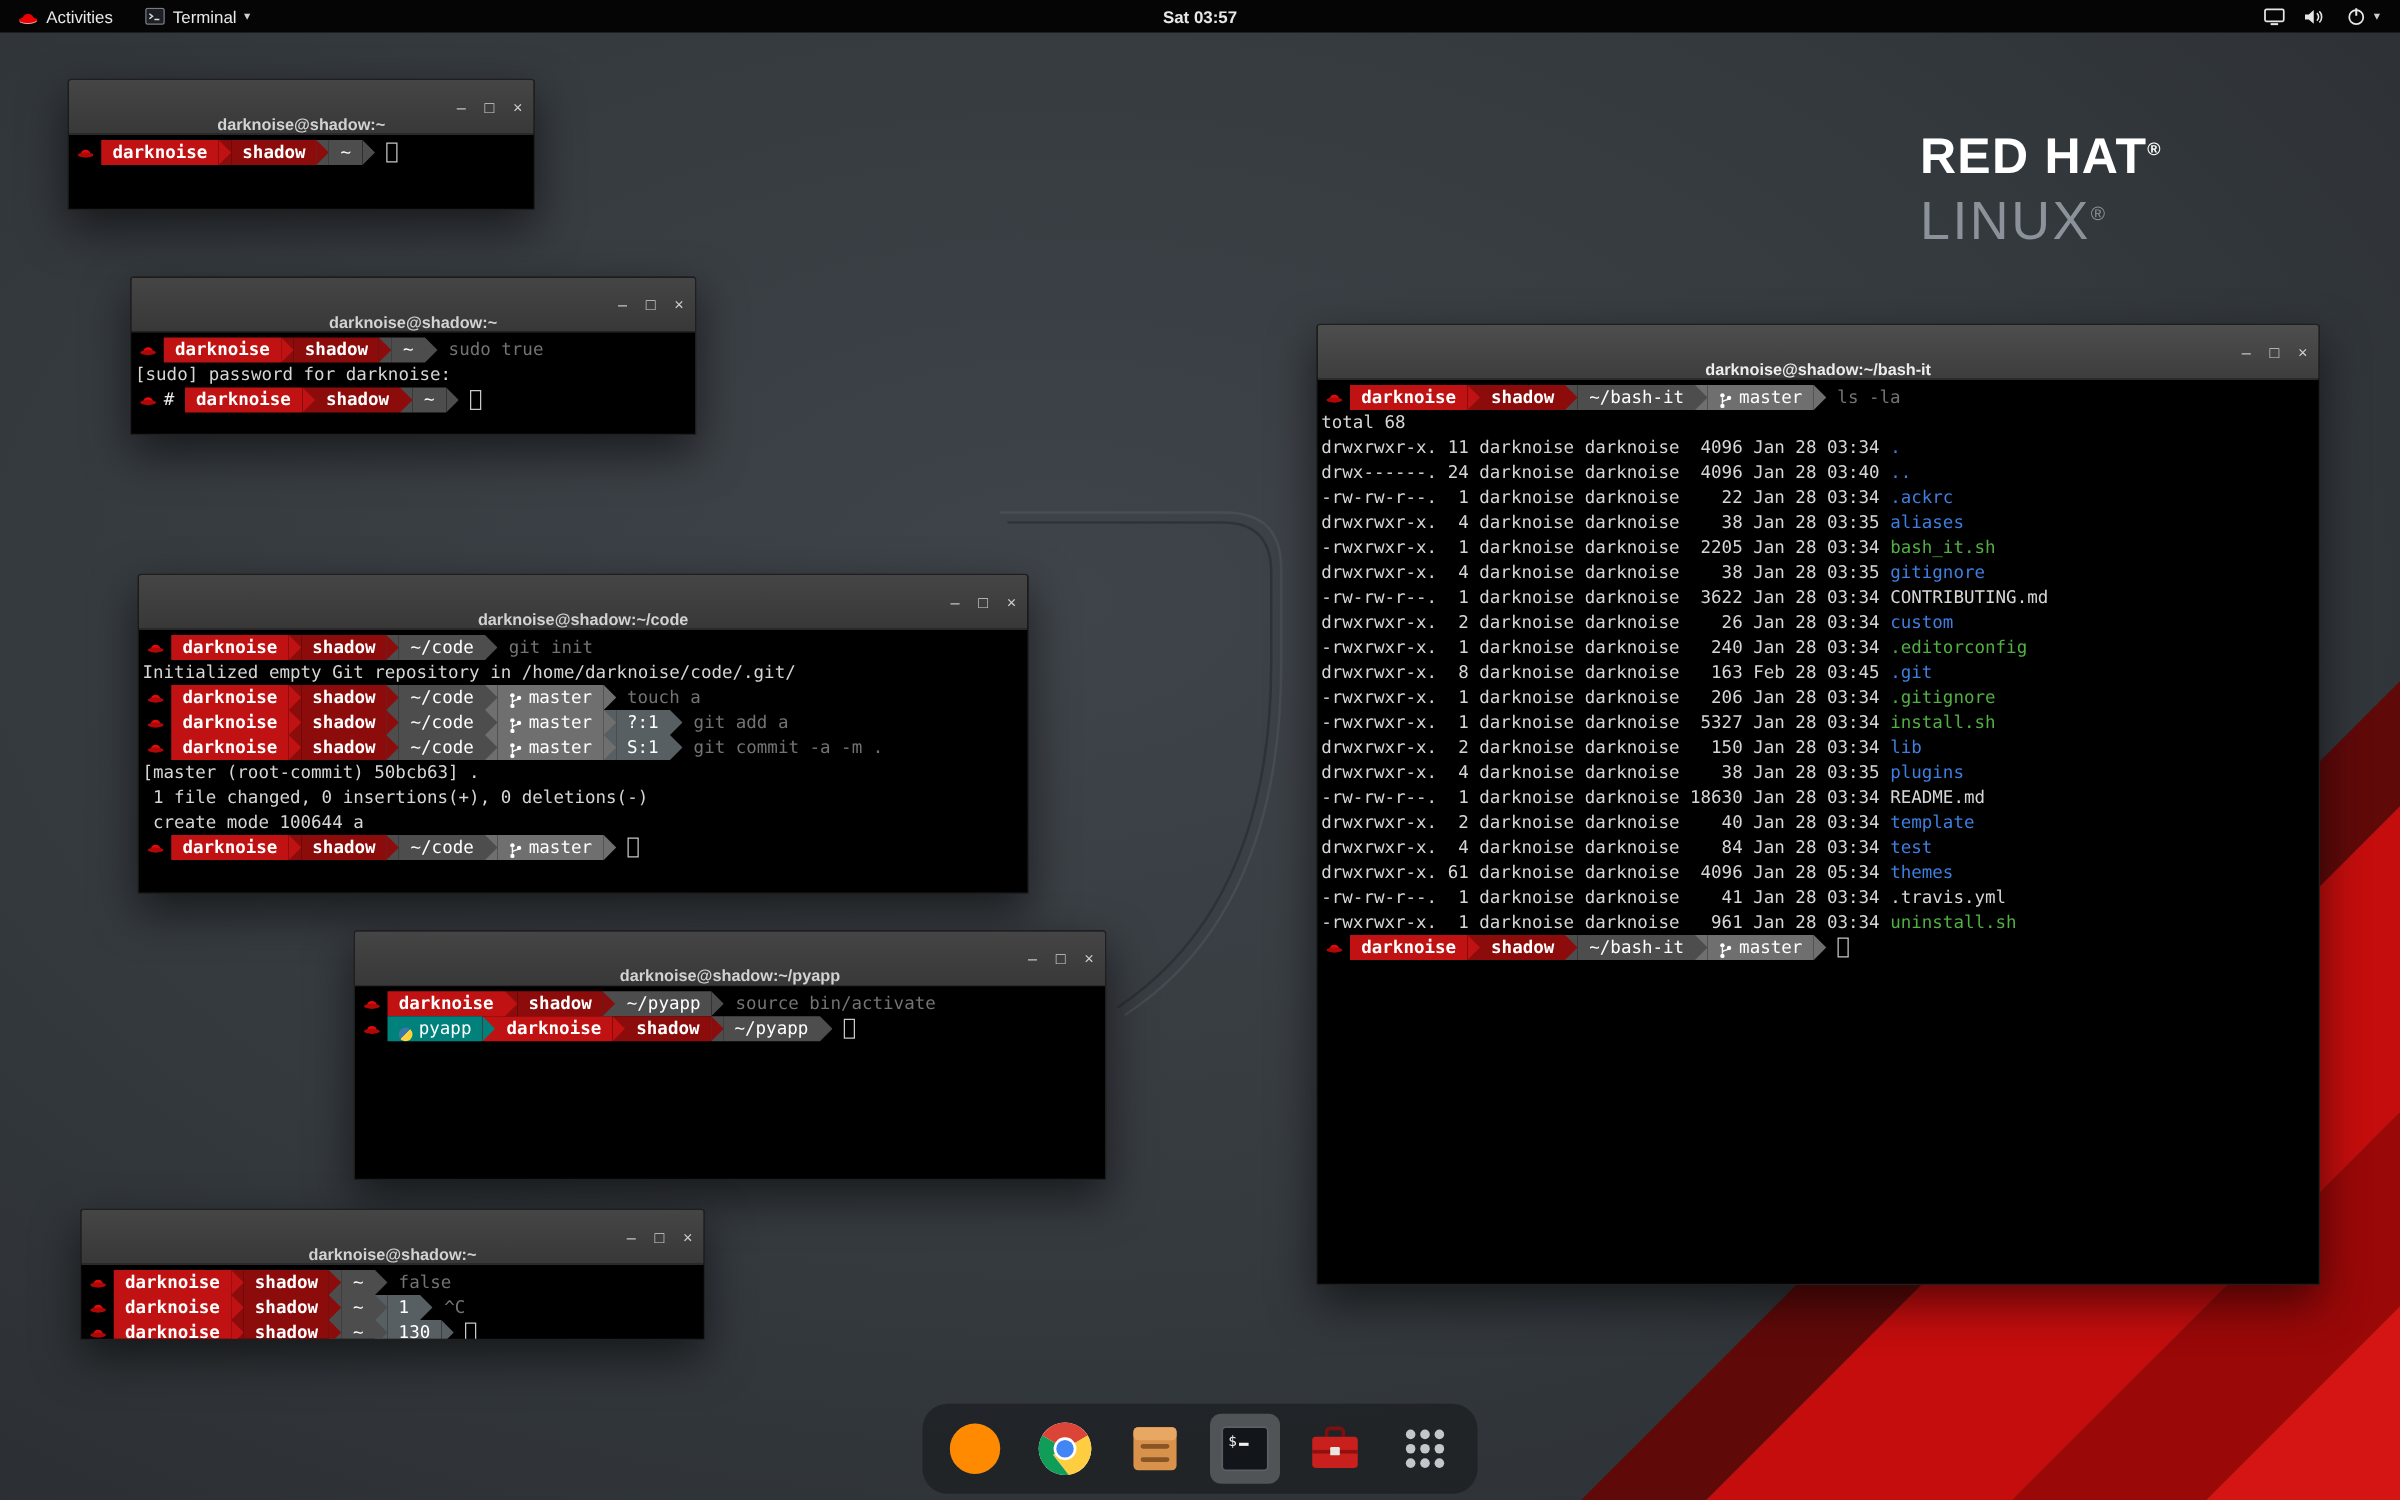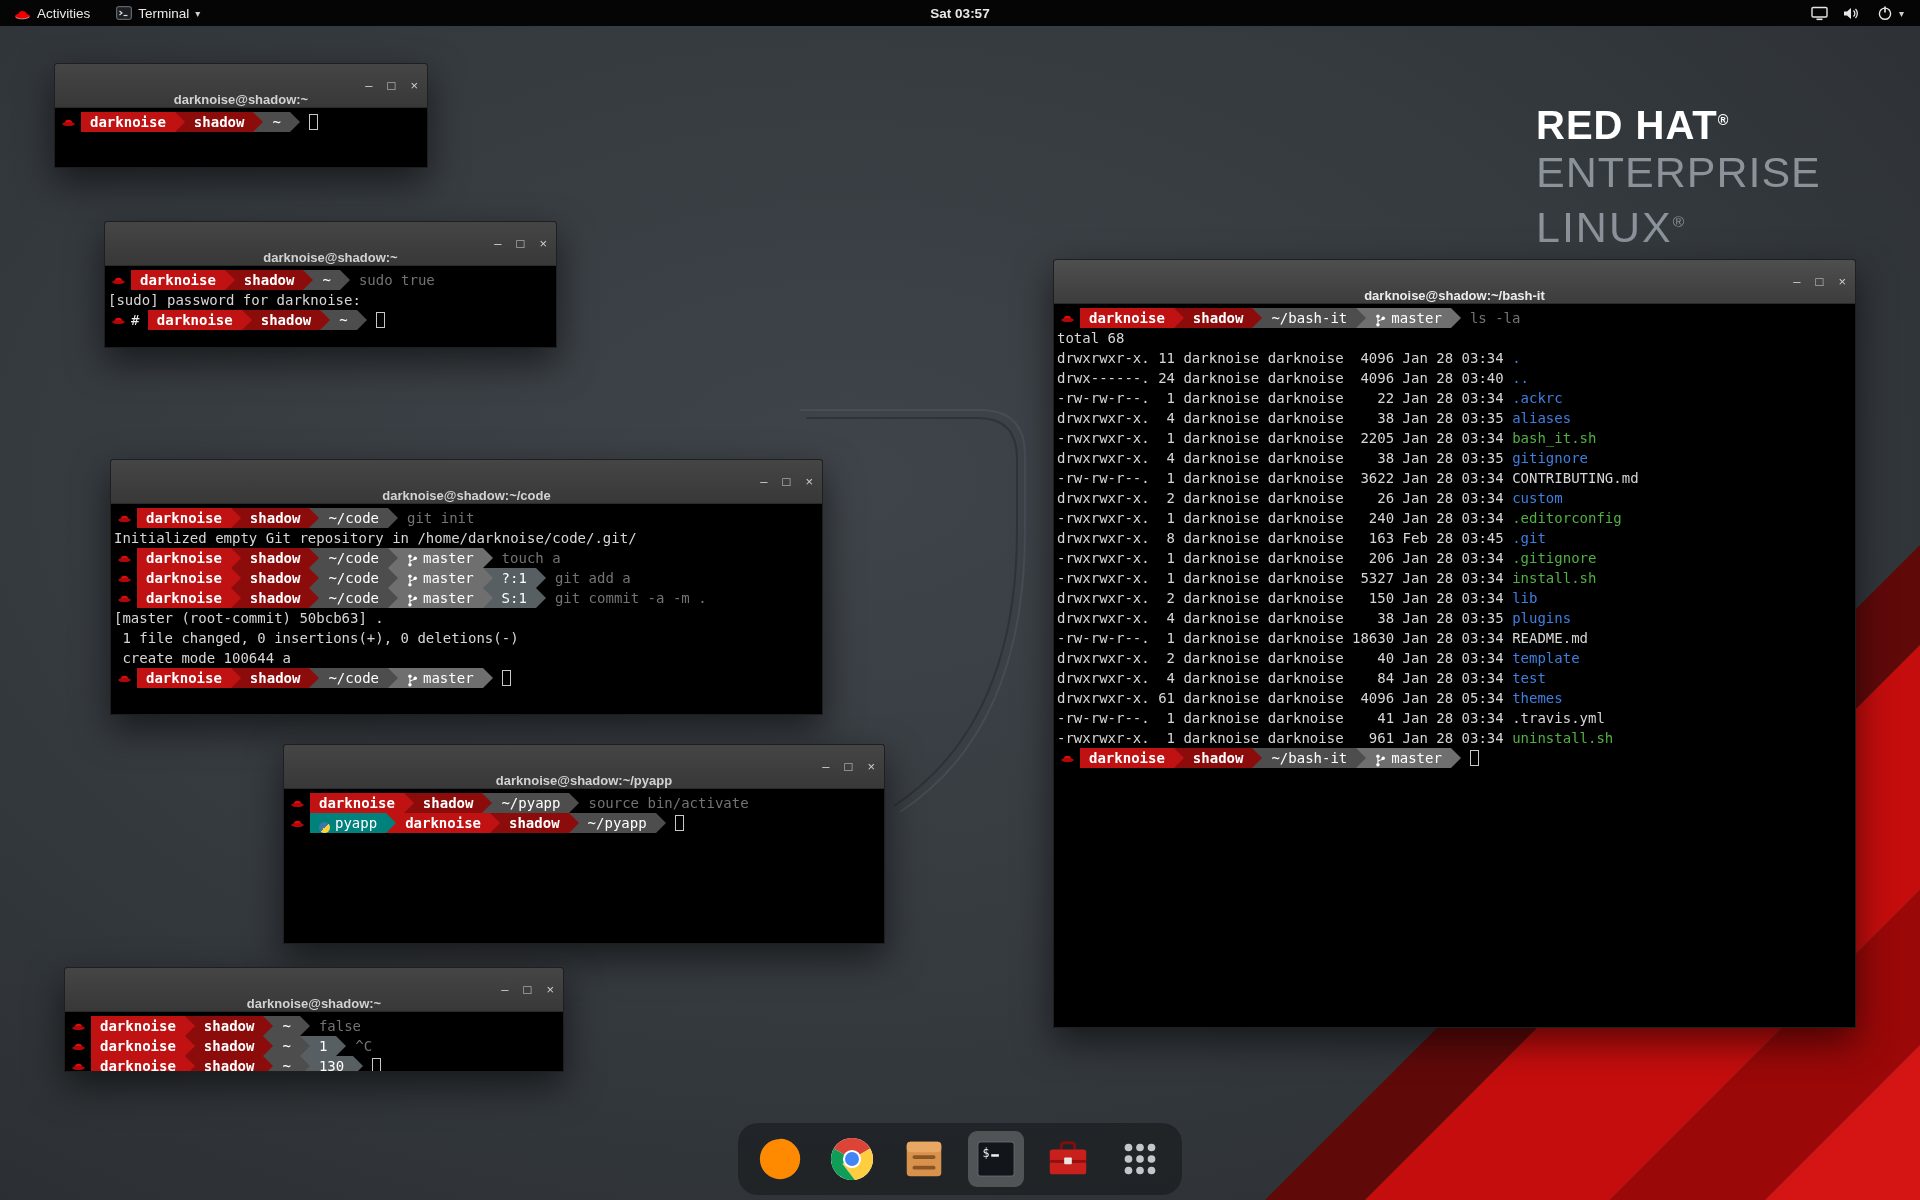--- a/index.html
+++ b/index.html
@@ -70,21 +70,20 @@
     <path d="M 806 418 H 978 Q 1017 418 1017 458 V 530 Q 1017 724 894 806" fill="none" stroke="#24272b" stroke-opacity="0.55" stroke-width="2"></path>
 
     <polygon points="1920,545 1920,645 1365,1200 1265,1200" fill="#600909"></polygon>
     <polygon points="1920,645 1920,890 1610,1200 1365,1200" fill="#c50d0d"></polygon>
     <polygon points="1920,890 1920,1045 1765,1200 1610,1200" fill="#9a0808"></polygon>
     <polygon points="1920,1045 1920,1200 1765,1200" fill="#d51414"></polygon>
   </svg>
 
   <div class="brand">
     <div class="l1"><span>RED HAT</span><sup>®</sup></div>
-    <div class="l2">ENTERPRISE</div>
     <div class="l3"><span>LINUX</span><sup>®</sup></div>
   </div>
 
   <div class="winlayer">
       <div class="twin" style="left: 54px; top: 63px; width: 374px; height: 105px; z-index: 10;">
         <div class="titlebar">
           <span class="ttitle">darknoise@shadow:~</span>
           <span class="wctrls">
             <span class="wbtn">–</span>
             <span class="wbtn">□</span>

